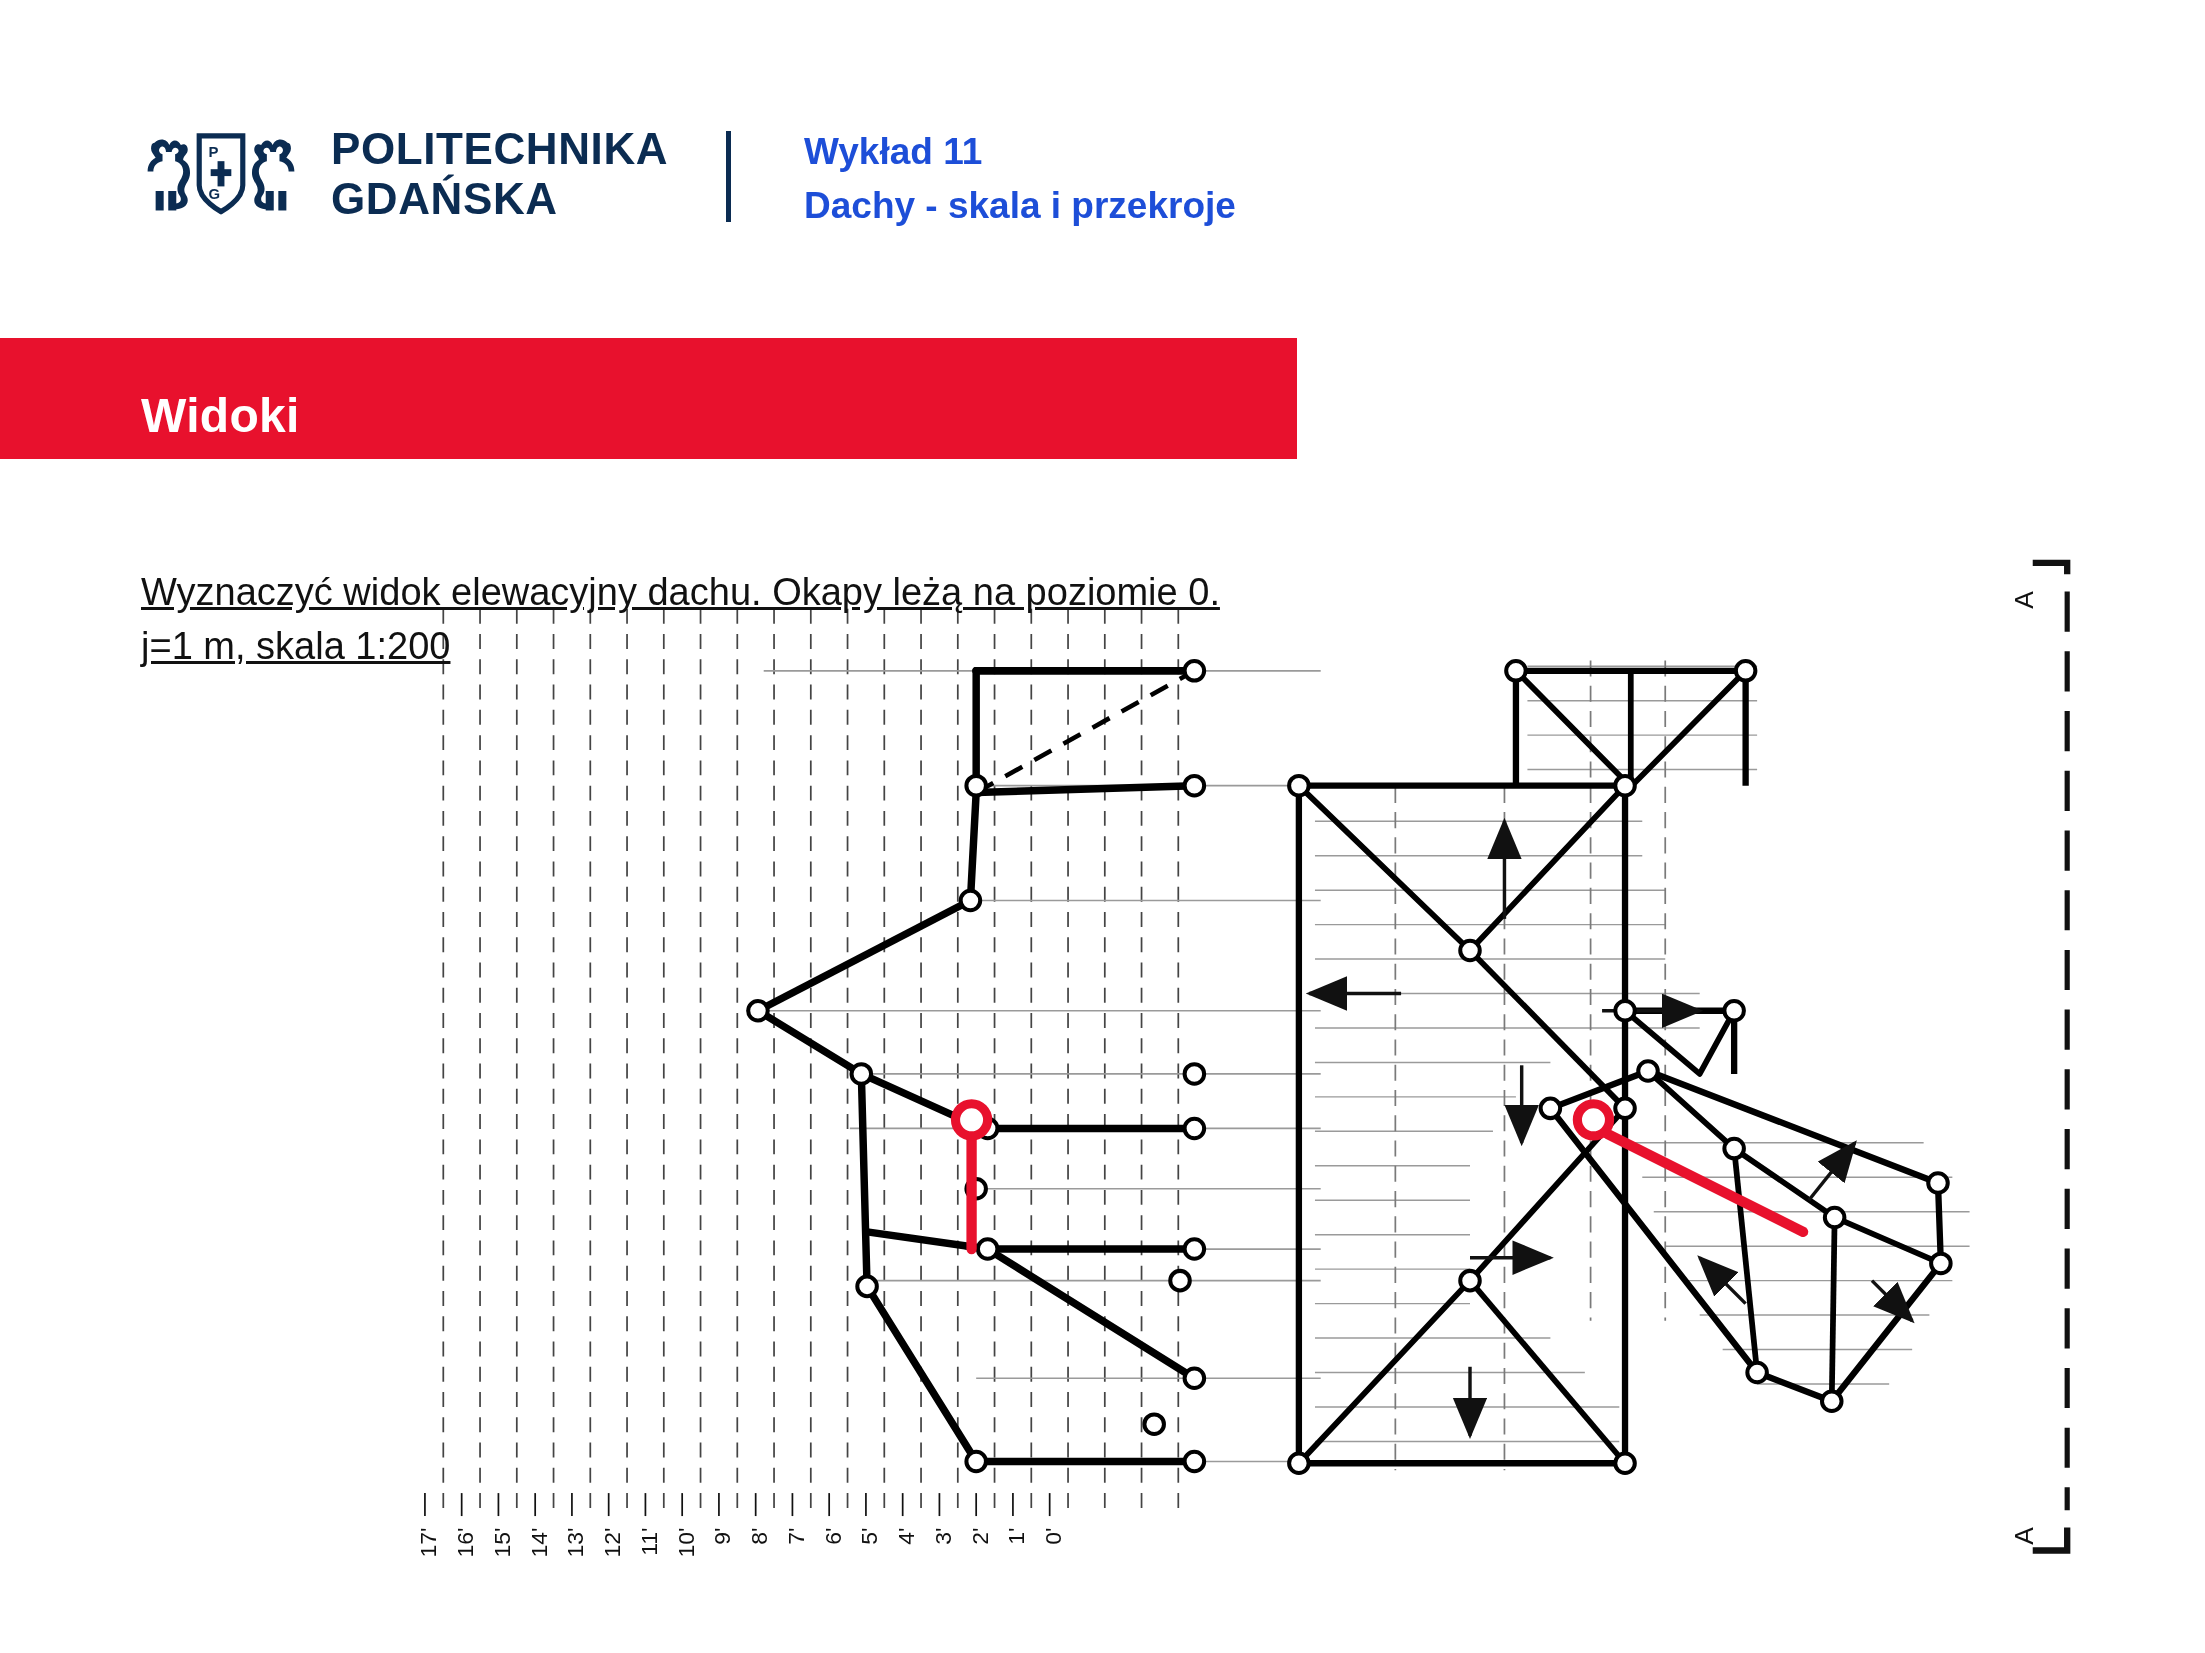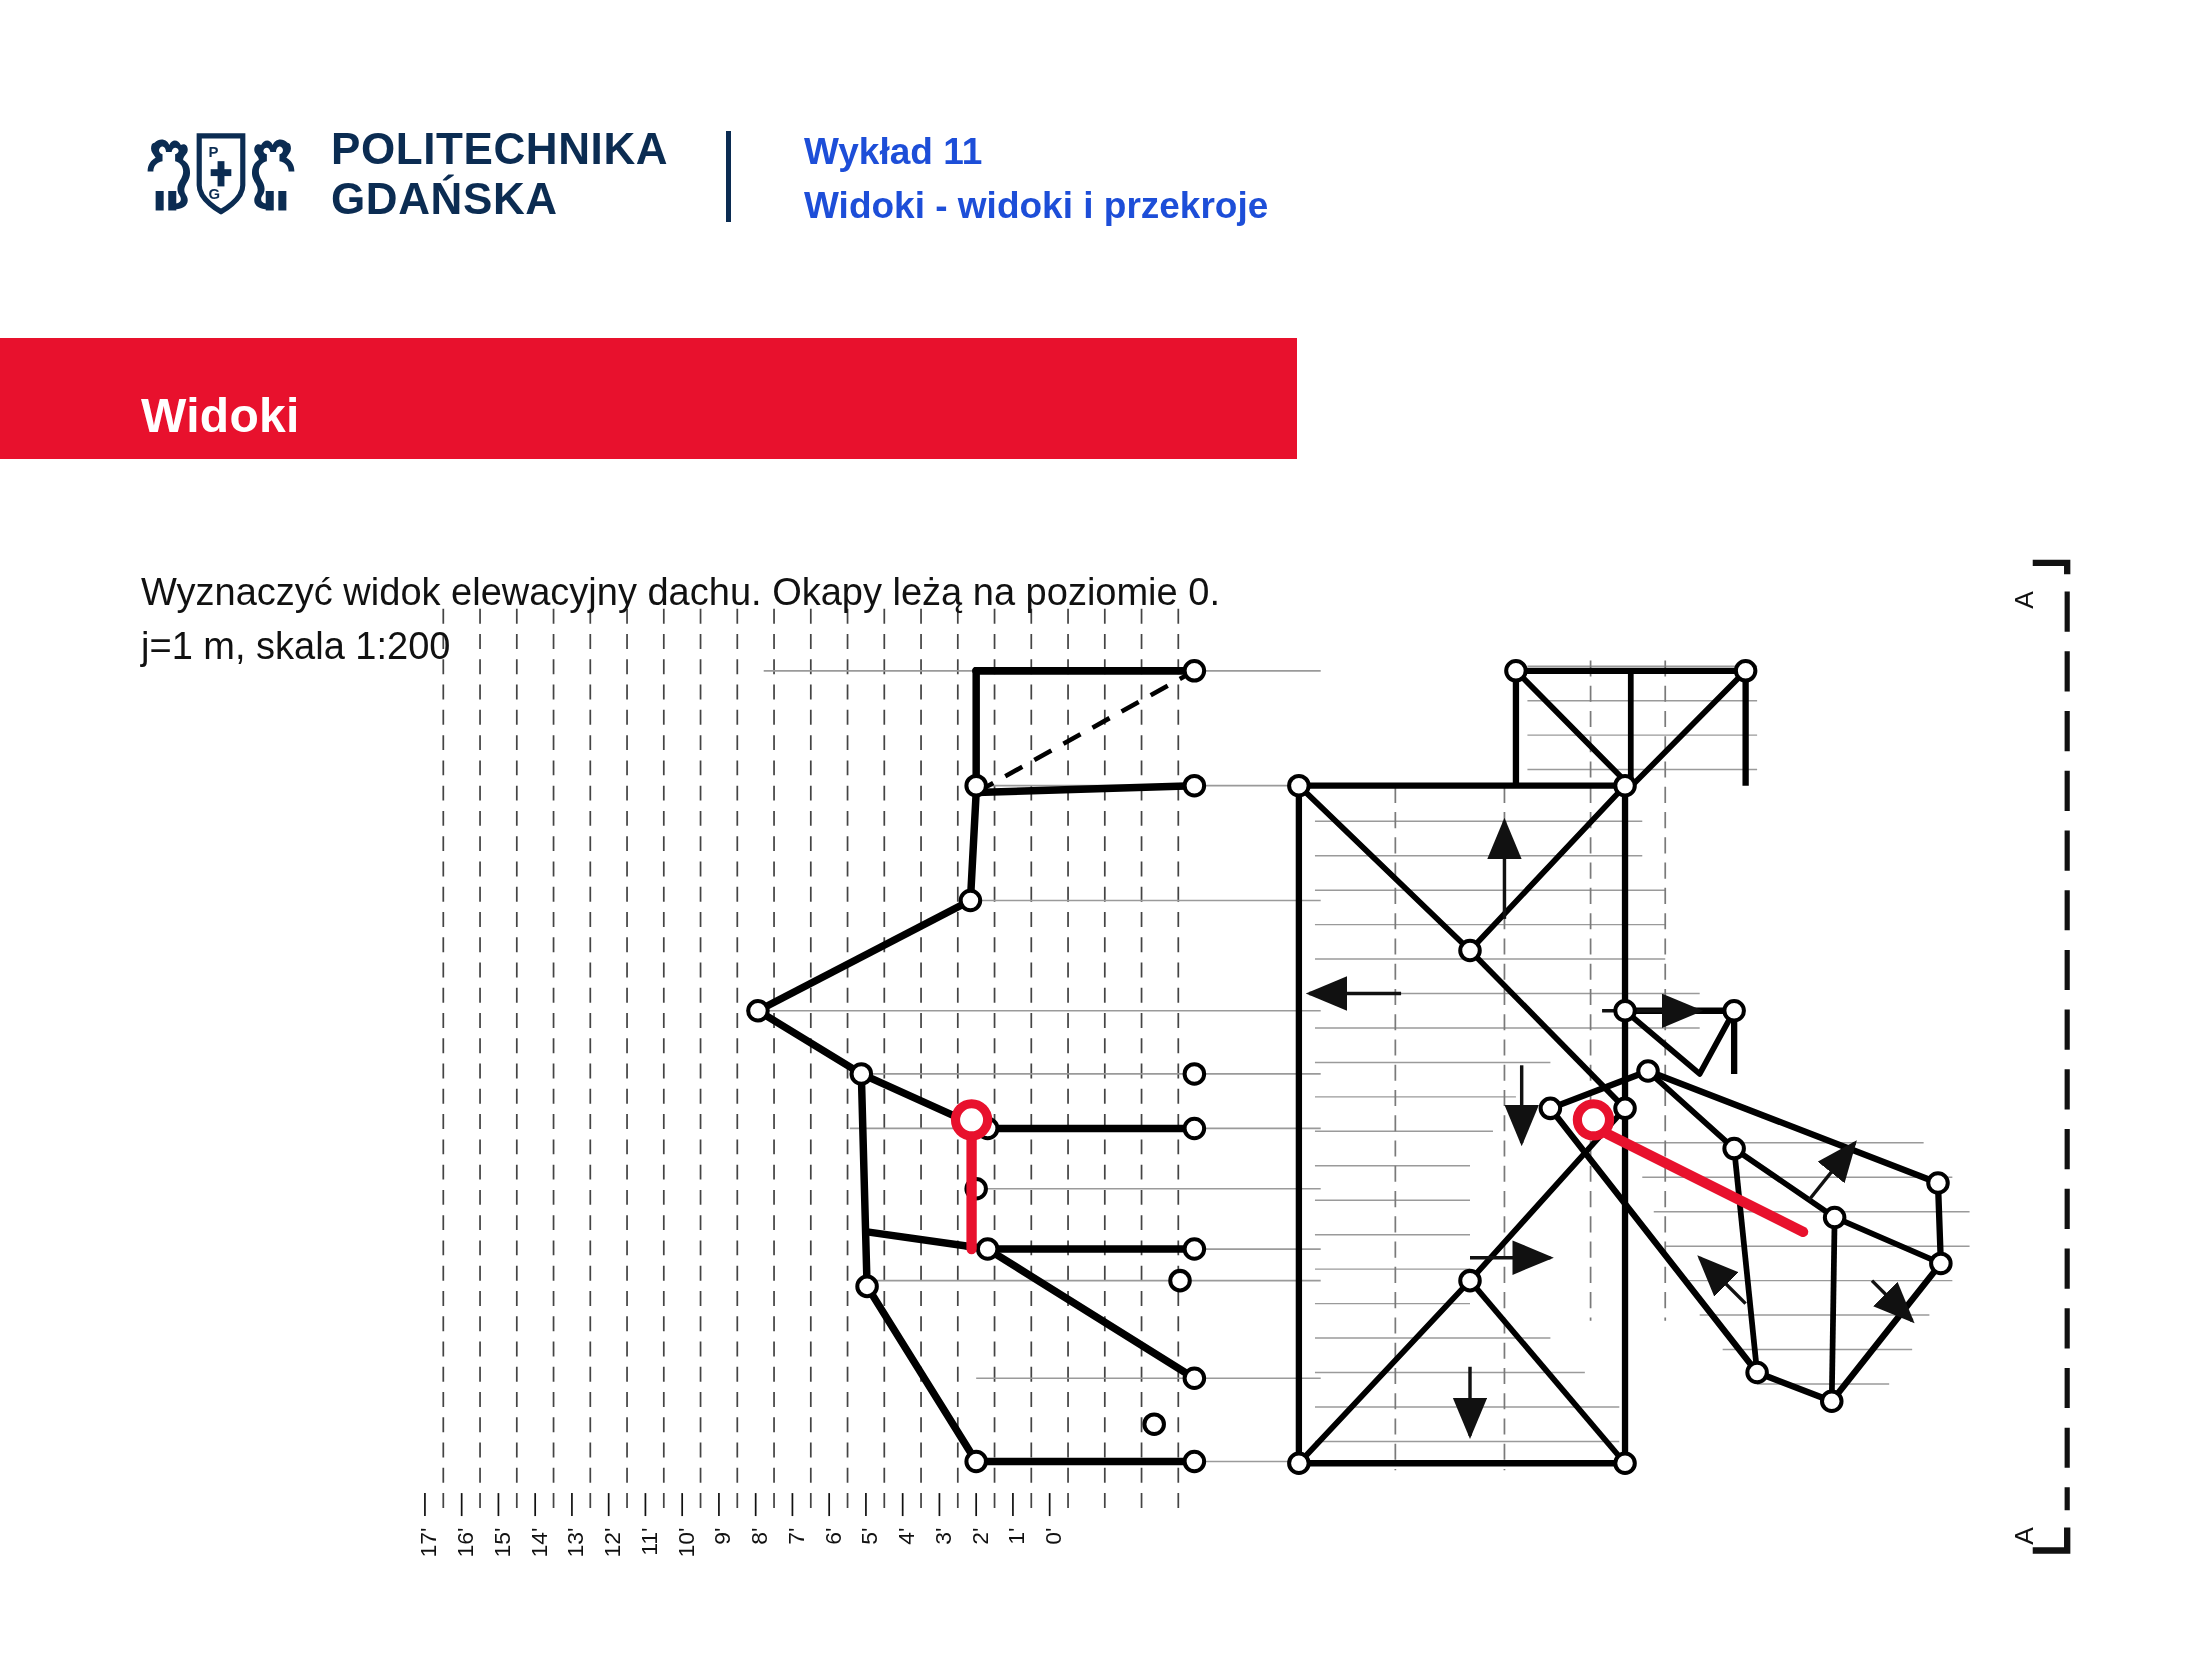--- a/index.html
+++ b/index.html
@@ -45,20 +45,21 @@
   .red-band-label{
     position:absolute;left:141px;top:388px;
     color:#ffffff;font-weight:bold;font-size:48px;letter-spacing:0.3px;
   }
   
   .task-text{
     position:absolute;left:141px;top:566px;
     color:#111111;font-size:38px;line-height:1.42;
     white-space:pre-line;
     z-index:5;
+    text-decoration:underline;
   }
   
   .drawing{
     position:absolute;left:0;top:0;width:2205px;height:1654px;
   }
   svg{display:block;}
   .tick-label{
     font-family:"Liberation Sans", sans-serif;
     font-size:40px;
     fill:#111111;
@@ -103,21 +104,21 @@
     <div class="pg-title">
       <div>POLITECHNIKA</div>
       <div>GDAŃSKA</div>
     </div>
   </div>
 
   <div class="vdivider"></div>
 
   <div class="lecture-block">
     <div>Wykład 11</div>
-    <div>Widoki - widoki i przekroje</div>
+    <div>Dachy - skala i przekroje</div>
   </div>
 </div>
 
 <div class="red-band"></div>
 <div class="red-band-label">Widoki</div>
 
 <div class="task-text">Wyznaczyć widok elewacyjny dachu. Okapy leżą na poziomie 0.
 j=1 m, skala 1:200</div>
 
 <div class="drawing">

